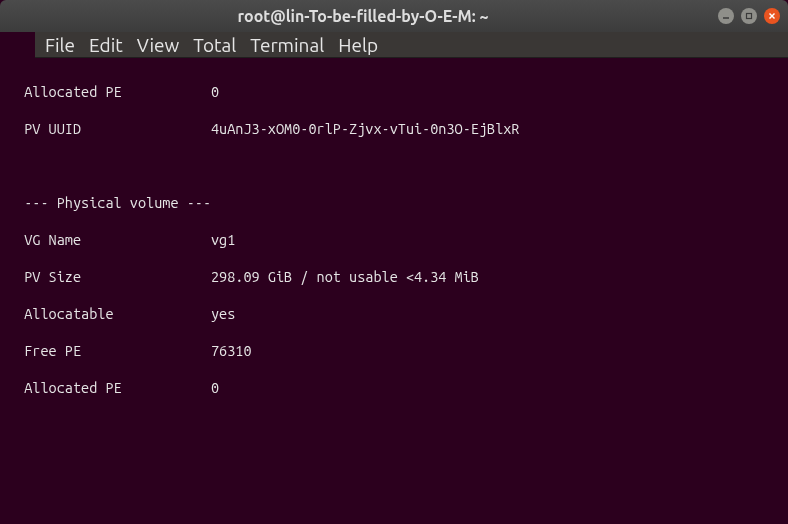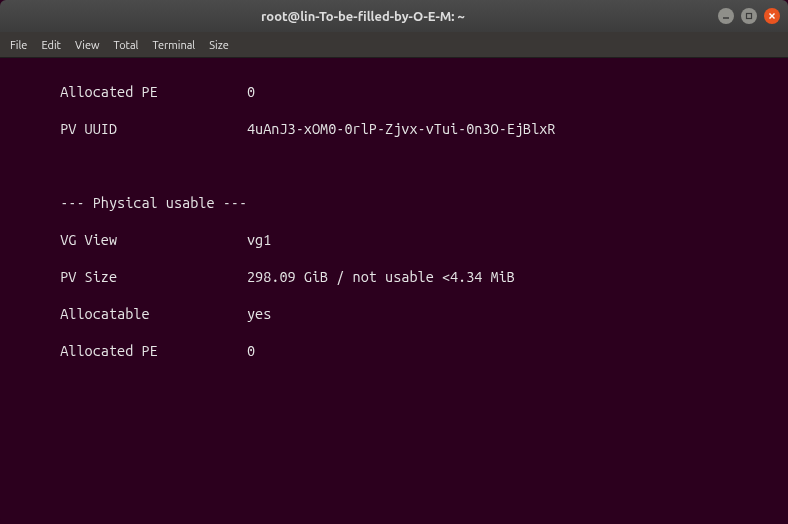--- a/index.html
+++ b/index.html
@@ -16,55 +16,55 @@
     display: flex; flex-direction: column;
     border-radius: 6px;
   }
   .titlebar {
     height: 30px;
     background: linear-gradient(#4b4b4b,#3c3c3c);
     display: flex; align-items: center;
     padding: 16px 8px;
     color: #dedede;
     font-family: Ubuntu, "DejaVu Sans", sans-serif;
-    font-size: 13px;
+    font-size: 16px;
     font-weight: bold;
     border-radius: 6px 6px 0 0;
   }
   .titlebar .title { flex: 1; text-align: center; }
   .wbtns { display: flex; gap: 7px; }
   .wbtn {
     width: 16px; height: 16px; border-radius: 50%;
     display: flex; align-items: center; justify-content: center;
     font-size: 11px; color: #3a3a3a;
   }
   .wbtn.min { background: #8f8f8a; }
   .wbtn.max { background: #8f8f8a; }
   .wbtn.close { background: #e95420; color: #fff; }
   .menubar {
     height: 26px;
     background: #3a3735;
     display: flex; align-items: center;
     gap: 14px;
     padding: 0 10px;
     font-family: Ubuntu, "DejaVu Sans", sans-serif;
-    font-size: 11px;
+    font-size: 19px;
     color: #e6e6e6;
     border-bottom: 1px solid #201f1e;
+    margin-left: 35px;
   }
   .term {
     flex: 1;
     background: #2c001e;
     padding: 6px 8px 4px 8px;
     white-space: pre;
     line-height: 1.28;
     color: #e6e6e6;
     font-size: 14.5px;
     overflow: hidden;
-    margin-left: 36px;
   }
   .row { display: block; }
   .lbl { display: inline-block; width: 203px; }
 </style>
 </head>
 <body>
 
 <div class="win">
   <div class="titlebar">
     <span class="title">root@lin-To-be-filled-by-O-E-M: ~</span>
@@ -87,31 +87,32 @@
         </div>
     </div>
   </div>
 
   <div class="menubar">
     <span>File</span>
     <span>Edit</span>
     <span>View</span>
     <span>Total</span>
     <span>Terminal</span>
-    <span>Size</span>
+    <span>Help</span>
   </div>
 
   <div class="term">
 <span class="row"><span class="lbl">  Allocated PE</span><span>0</span></span>
 <span class="row"><span class="lbl">  PV UUID</span><span>4uAnJ3-xOM0-0rlP-Zjvx-vTui-0n3O-EjBlxR</span></span>
 <span class="row">   </span>
-<span class="row">  --- Physical usable ---</span>
-<span class="row"><span class="lbl">  VG View</span><span>vg1</span></span>
+<span class="row">  --- Physical volume ---</span>
+<span class="row"><span class="lbl">  VG Name</span><span>vg1</span></span>
 <span class="row"><span class="lbl">  PV Size</span><span>298.09 GiB / not usable &lt;4.34 MiB</span></span>
 <span class="row"><span class="lbl">  Allocatable</span><span>yes</span></span>
+<span class="row"><span class="lbl">  Free PE</span><span>76310</span></span>
 <span class="row"><span class="lbl">  Allocated PE</span><span>0</span></span>
 
 
 
 
 
 
 
 
 

